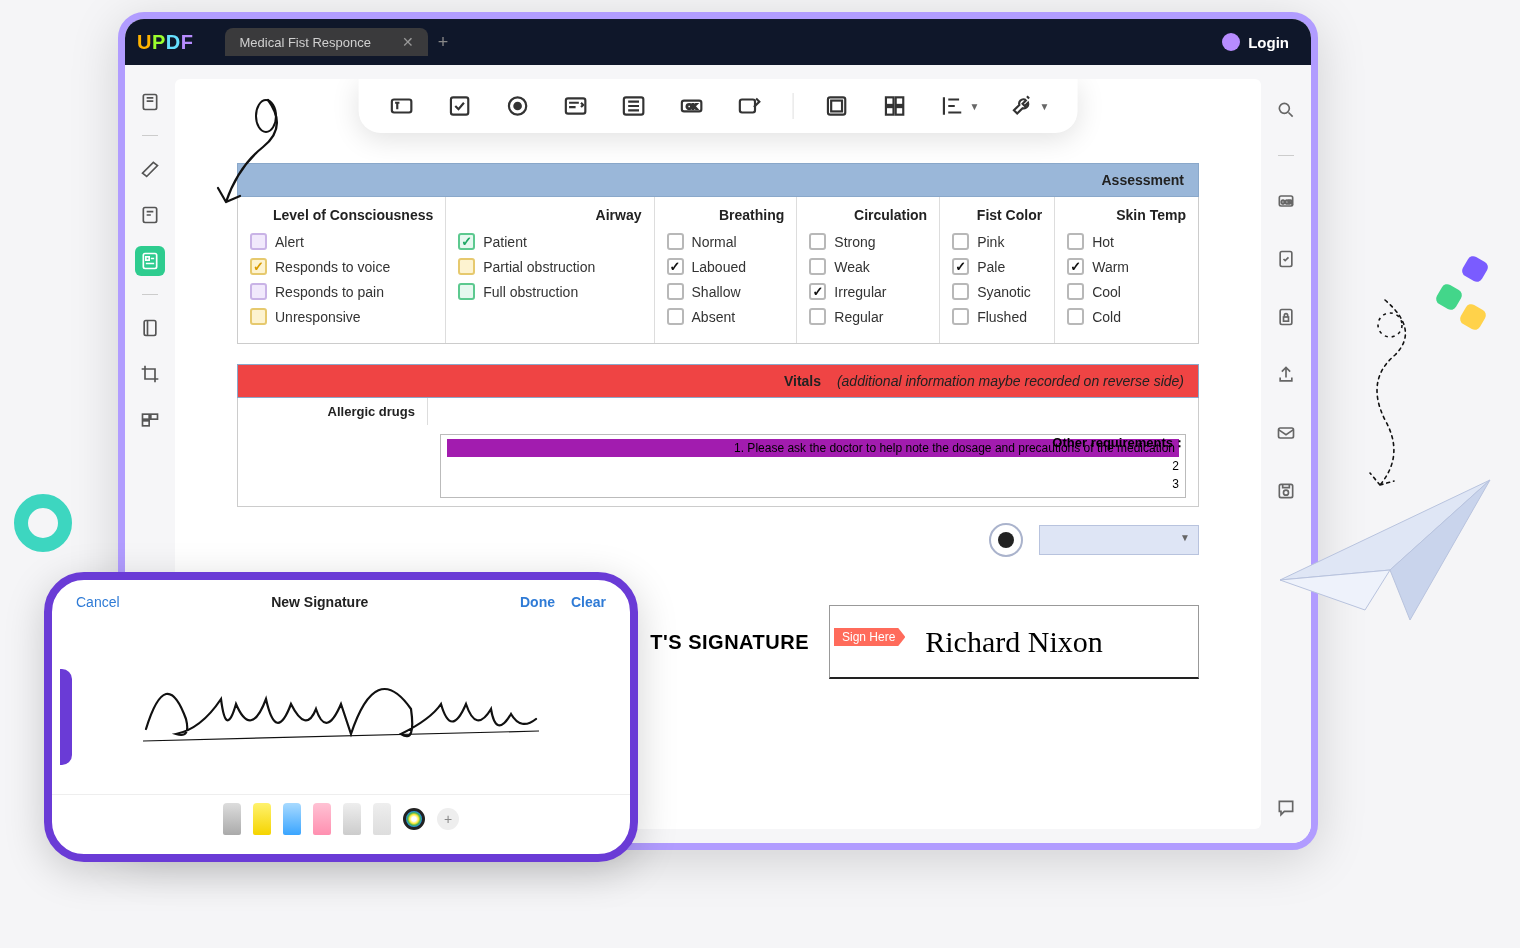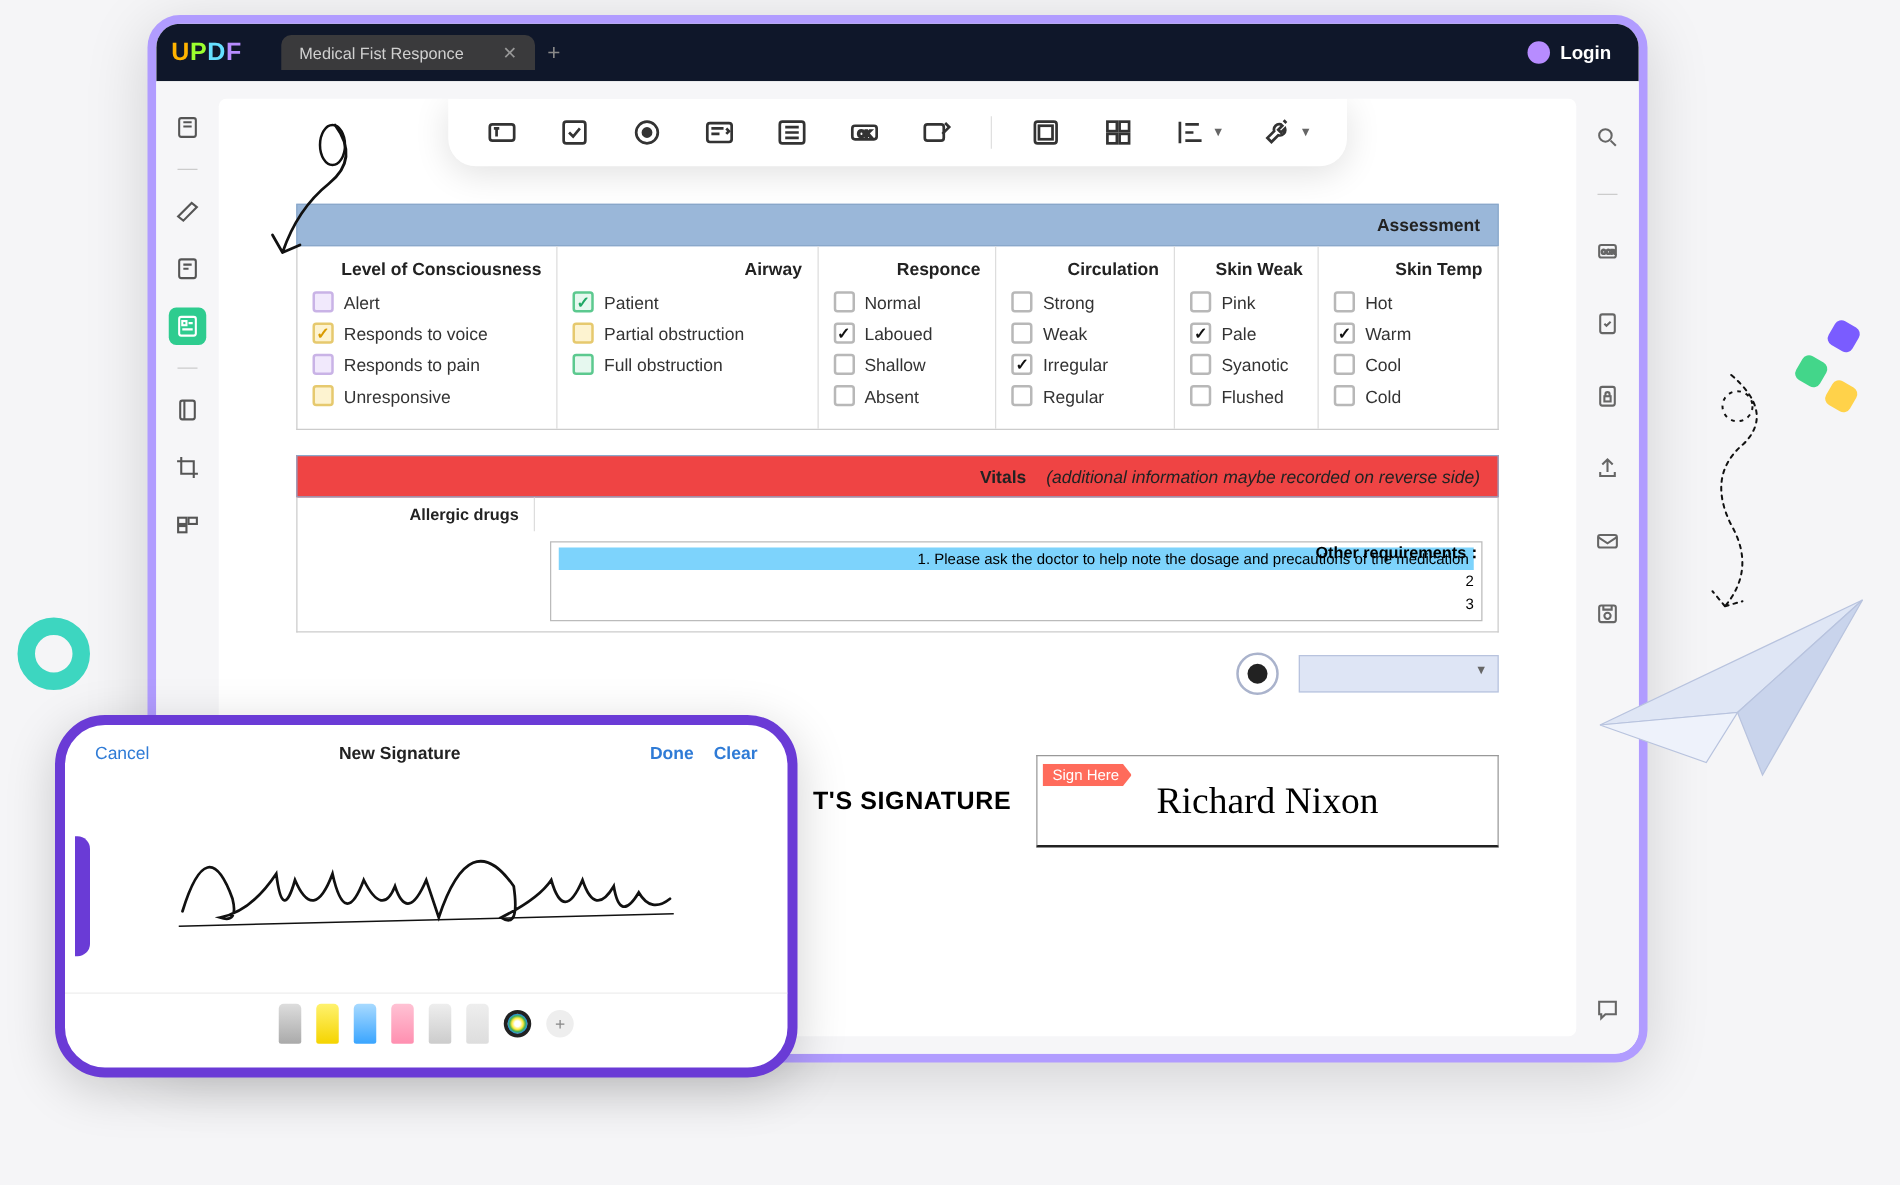--- a/index.html
+++ b/index.html
@@ -60,32 +60,32 @@
 .vitals-table { border: 1px solid #ccc; border-top: none; }
 .v-row { display: flex; border-bottom: 1px solid #ddd; flex-direction: column; }
 .v-row:last-child { border-bottom: none; }
 .v-label { width: 190px; padding: 6px 12px; font-size: 13px; font-weight: 700; color: #222; border-right: 1px solid #ddd; }
 .v-value { flex: 1; padding: 4px 8px; }
 .v-value .hl { background: #dee5f5; border: 1px solid #c5cfe8; padding: 3px 8px; font-size: 13px; display: block; }
 .v-other { padding: 8px 12px; }
 .v-other-label { font-size: 13px; font-weight: 700; margin-bottom: 4px; display: inline-block; }
 .v-other-box { border: 1px solid #bbb; padding: 4px 6px; margin-left: 190px; margin-top: -22px; font-size: 12px; }
 .v-other-box .line { padding: 2px 0; }
-.v-other-box .line.hl2 { background: #7dd3fc; padding: 2px 4px; }
+.v-other-box .line.hl2 { background: #a21caf; padding: 2px 4px; }
 
 .rec-row { display: flex; align-items: center; justify-content: flex-end; gap: 16px; margin-top: 16px; }
 .rec-btn { width: 34px; height: 34px; border-radius: 50%; border: 2px solid #aab3cc; display: flex; align-items: center; justify-content: center; }
 .rec-btn .dot { width: 16px; height: 16px; border-radius: 50%; background: #222; }
 .rec-select { width: 160px; height: 30px; background: #dee5f5; border: 1px solid #b8c3de; position: relative; }
 .rec-select::after { content: "▼"; position: absolute; right: 8px; top: 6px; font-size: 10px; color: #666; }
 
 .sig-row { display: flex; align-items: center; gap: 20px; margin-top: 48px; justify-content: flex-end; }
 .sig-label { font-weight: 800; font-size: 20px; letter-spacing: 0.5px; }
 .sig-box { width: 370px; height: 74px; border: 1px solid #999; border-bottom: 2px solid #222; position: relative; display: flex; align-items: center; justify-content: center; }
-.sign-here { position: absolute; left: 4px; top: 6px; background: #ff6b5b; color: #fff; font-size: 12px; padding: 2px 10px 2px 8px; clip-path: polygon(0 0, 90% 0, 100% 50%, 90% 100%, 0 100%); }
+.sign-here { position: absolute; left: 4px; top: 22px; background: #ff6b5b; color: #fff; font-size: 12px; padding: 2px 10px 2px 8px; clip-path: polygon(0 0, 90% 0, 100% 50%, 90% 100%, 0 100%); }
 .sig-small { font-family: cursive; font-size: 30px; }
 
 
 .phone { position: absolute; left: 44px; top: 572px; width: 594px; height: 290px; background: #fff; border: 8px solid #6a3bd6; border-radius: 40px; box-shadow: 0 10px 40px rgba(0,0,0,0.18); z-index: 20; overflow: hidden; }
 .phone-notch { position: absolute; left: 8px; top: 50%; transform: translateY(-50%); width: 12px; height: 96px; background: #6a3bd6; border-radius: 0 10px 10px 0; }
 .phone-header { display: flex; align-items: center; justify-content: space-between; padding: 14px 24px; font-size: 14px; }
 .phone-header .cancel { color: #2f7bd6; }
 .phone-header .title { font-weight: 700; color: #222; }
 .phone-header .actions { display: flex; gap: 16px; }
 .phone-header .done, .phone-header .clear { color: #2f7bd6; font-weight: 600; }
@@ -288,21 +288,21 @@
               <div class="opt">
                 <span class="cb yellow"></span>
                 <span>Partial obstruction</span>
               </div>
               <div class="opt">
                 <span class="cb green"></span>
                 <span>Full obstruction</span>
               </div>
             </div>
             <div class="assess-col">
-              <div class="col-title">Responce</div>
+              <div class="col-title">Breathing</div>
               <div class="opt">
                 <span class="cb"></span>
                 <span>Normal</span>
               </div>
               <div class="opt">
                 <span class="cb checked"></span>
                 <span>Laboued</span>
               </div>
               <div class="opt">
                 <span class="cb"></span>
@@ -326,21 +326,21 @@
               <div class="opt">
                 <span class="cb checked"></span>
                 <span>Irregular</span>
               </div>
               <div class="opt">
                 <span class="cb"></span>
                 <span>Regular</span>
               </div>
             </div>
             <div class="assess-col">
-              <div class="col-title">Skin Weak</div>
+              <div class="col-title">Fist Color</div>
               <div class="opt">
                 <span class="cb"></span>
                 <span>Pink</span>
               </div>
               <div class="opt">
                 <span class="cb checked"></span>
                 <span>Pale</span>
               </div>
               <div class="opt">
                 <span class="cb"></span>

